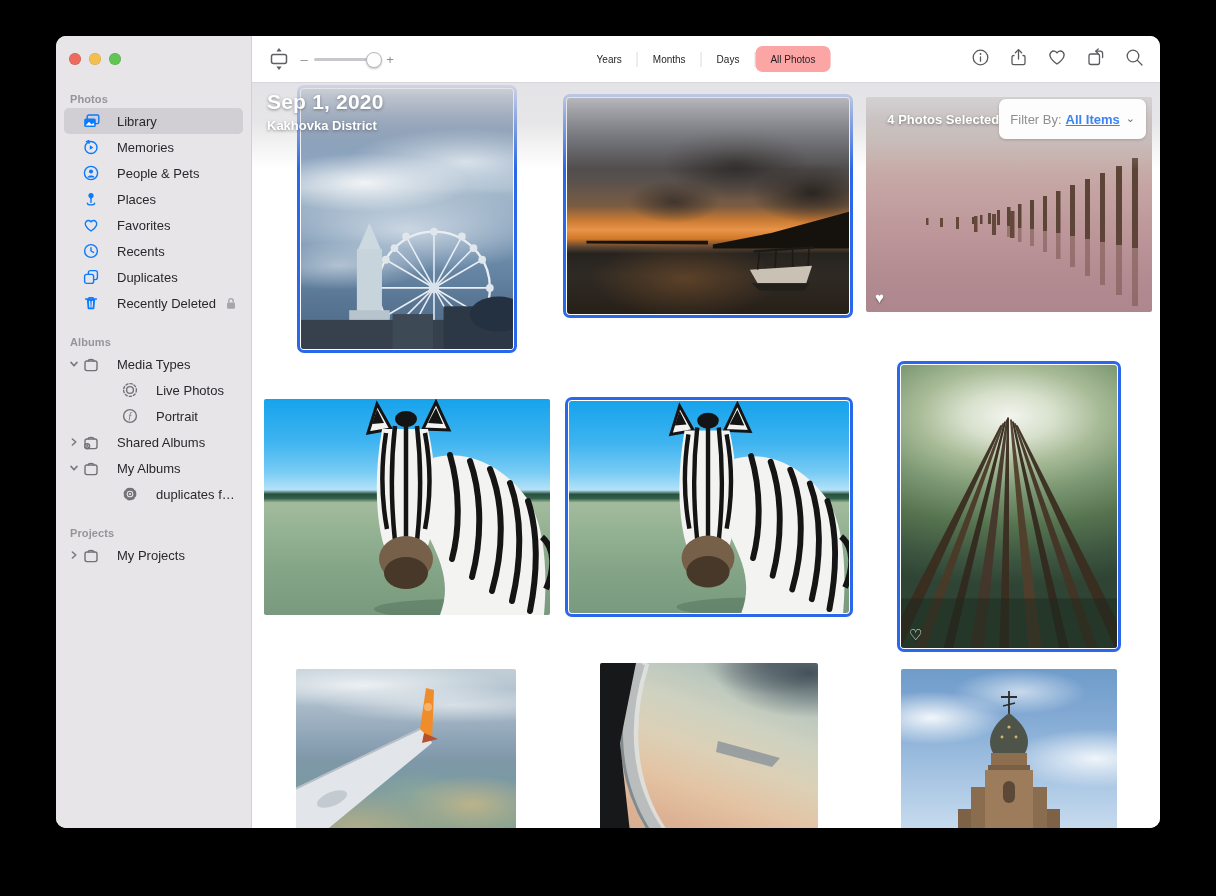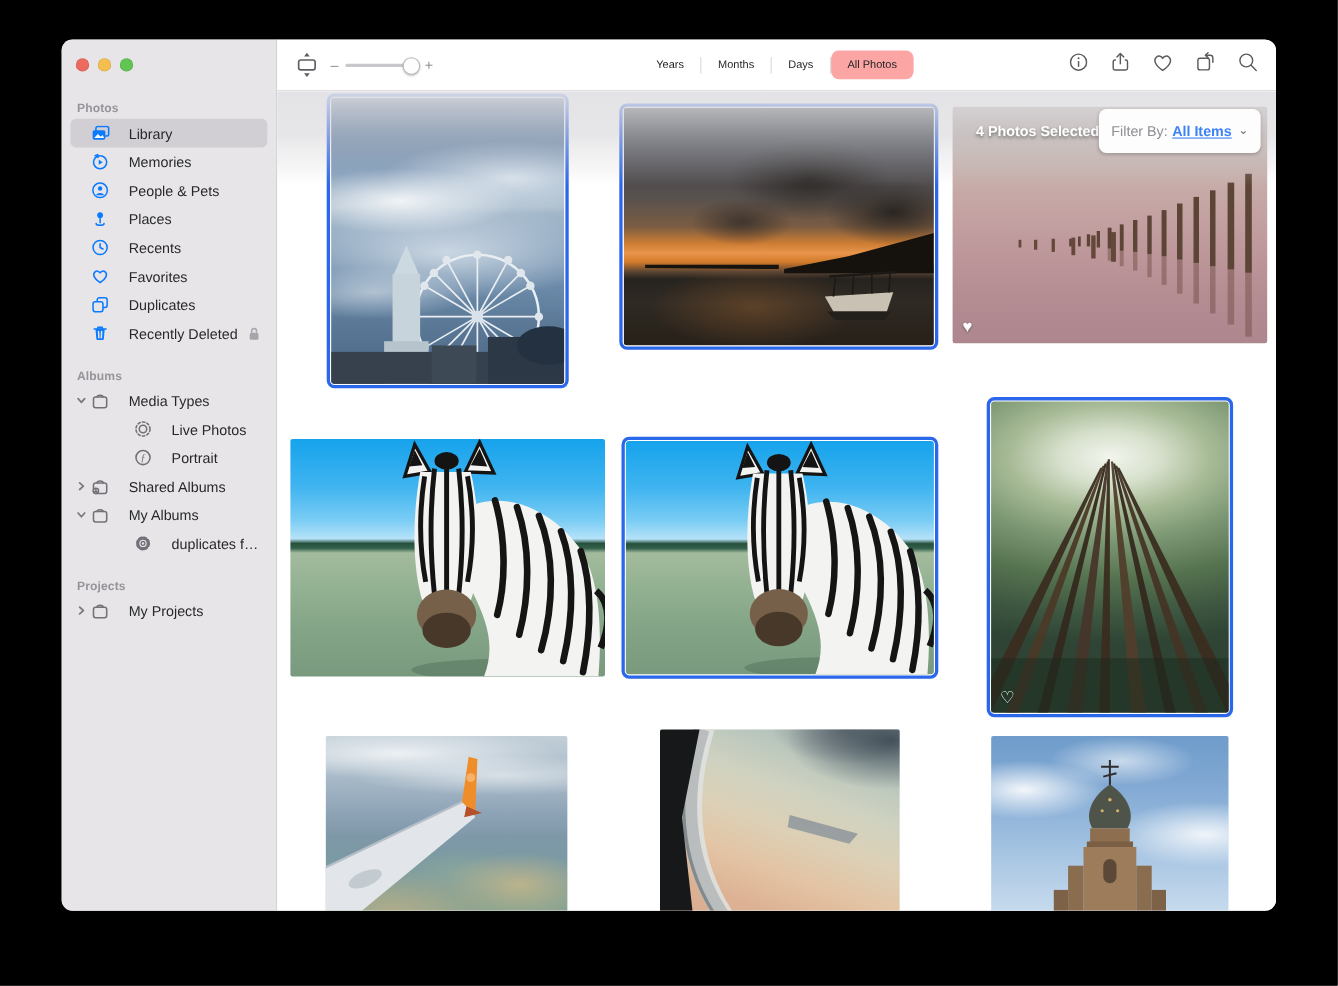--- a/index.html
+++ b/index.html
@@ -167,36 +167,36 @@
                 <line x1="8" y1="7.2" x2="8" y2="11.4"></line>
                 <path d="M4.4 12.2 C4.4 14.4 11.6 14.4 11.6 12.2"></path>
               </svg>
         </span>
         <span class="lbl">Places</span>
       </div>
 
       <div class="row">
         <span class="chev"></span>
         <span class="icn blue">
+          <svg width="16" height="15" viewBox="0 0 16 15">
+                <path d="M8 13 C2 9 1.2 5.4 3.2 3.4 C4.8 1.8 7 2.4 8 4 C9 2.4 11.2 1.8 12.8 3.4 C14.8 5.4 14 9 8 13 Z"></path>
+              </svg>
+        </span>
+        <span class="lbl">Favorites</span>
+      </div>
+
+      <div class="row">
+        <span class="chev"></span>
+        <span class="icn blue">
           <svg width="16" height="16" viewBox="0 0 16 16">
                 <circle cx="8" cy="8" r="6.4"></circle>
                 <path d="M8 4.6 V8 L10.6 9.4"></path>
               </svg>
         </span>
         <span class="lbl">Recents</span>
-      </div>
-
-      <div class="row">
-        <span class="chev"></span>
-        <span class="icn blue">
-          <svg width="16" height="15" viewBox="0 0 16 15">
-                <path d="M8 13 C2 9 1.2 5.4 3.2 3.4 C4.8 1.8 7 2.4 8 4 C9 2.4 11.2 1.8 12.8 3.4 C14.8 5.4 14 9 8 13 Z"></path>
-              </svg>
-        </span>
-        <span class="lbl">Favorites</span>
       </div>
 
 
       <div class="row">
         <span class="chev"></span>
         <span class="icn blue">
           <svg width="16" height="16" viewBox="0 0 16 16">
                 <rect x="5.4" y="1.6" width="9" height="9" rx="2"></rect>
                 <rect x="1.6" y="5.4" width="9" height="9" rx="2" fill="#e7e5e7"></rect>
               </svg>
@@ -625,20 +625,24 @@
             <rect x="132" y="118" width="14" height="45" fill="#8a6c4e"></rect>
             <rect x="57" y="140" width="13" height="23" fill="#7d6248"></rect>
             <rect x="146" y="140" width="13" height="23" fill="#7d6248"></rect>
             <rect x="102" y="112" width="12" height="22" rx="6" fill="#5c4836"></rect>
           </svg>
         </div>
       </div>
 
       <div class="scrim"></div>
 
+      <div class="date-hdr">
+        <div class="t">Sep 1, 2020</div>
+        <div class="s">Kakhovka District</div>
+      </div>
 
       <div class="sel-bar">
         <span class="sel-count">4 Photos Selected</span>
         <span class="filter-btn">
           <span class="pre">Filter By:</span>
           <span class="val">All Items</span>
           <span class="ch">⌄</span>
         </span>
       </div>
 

